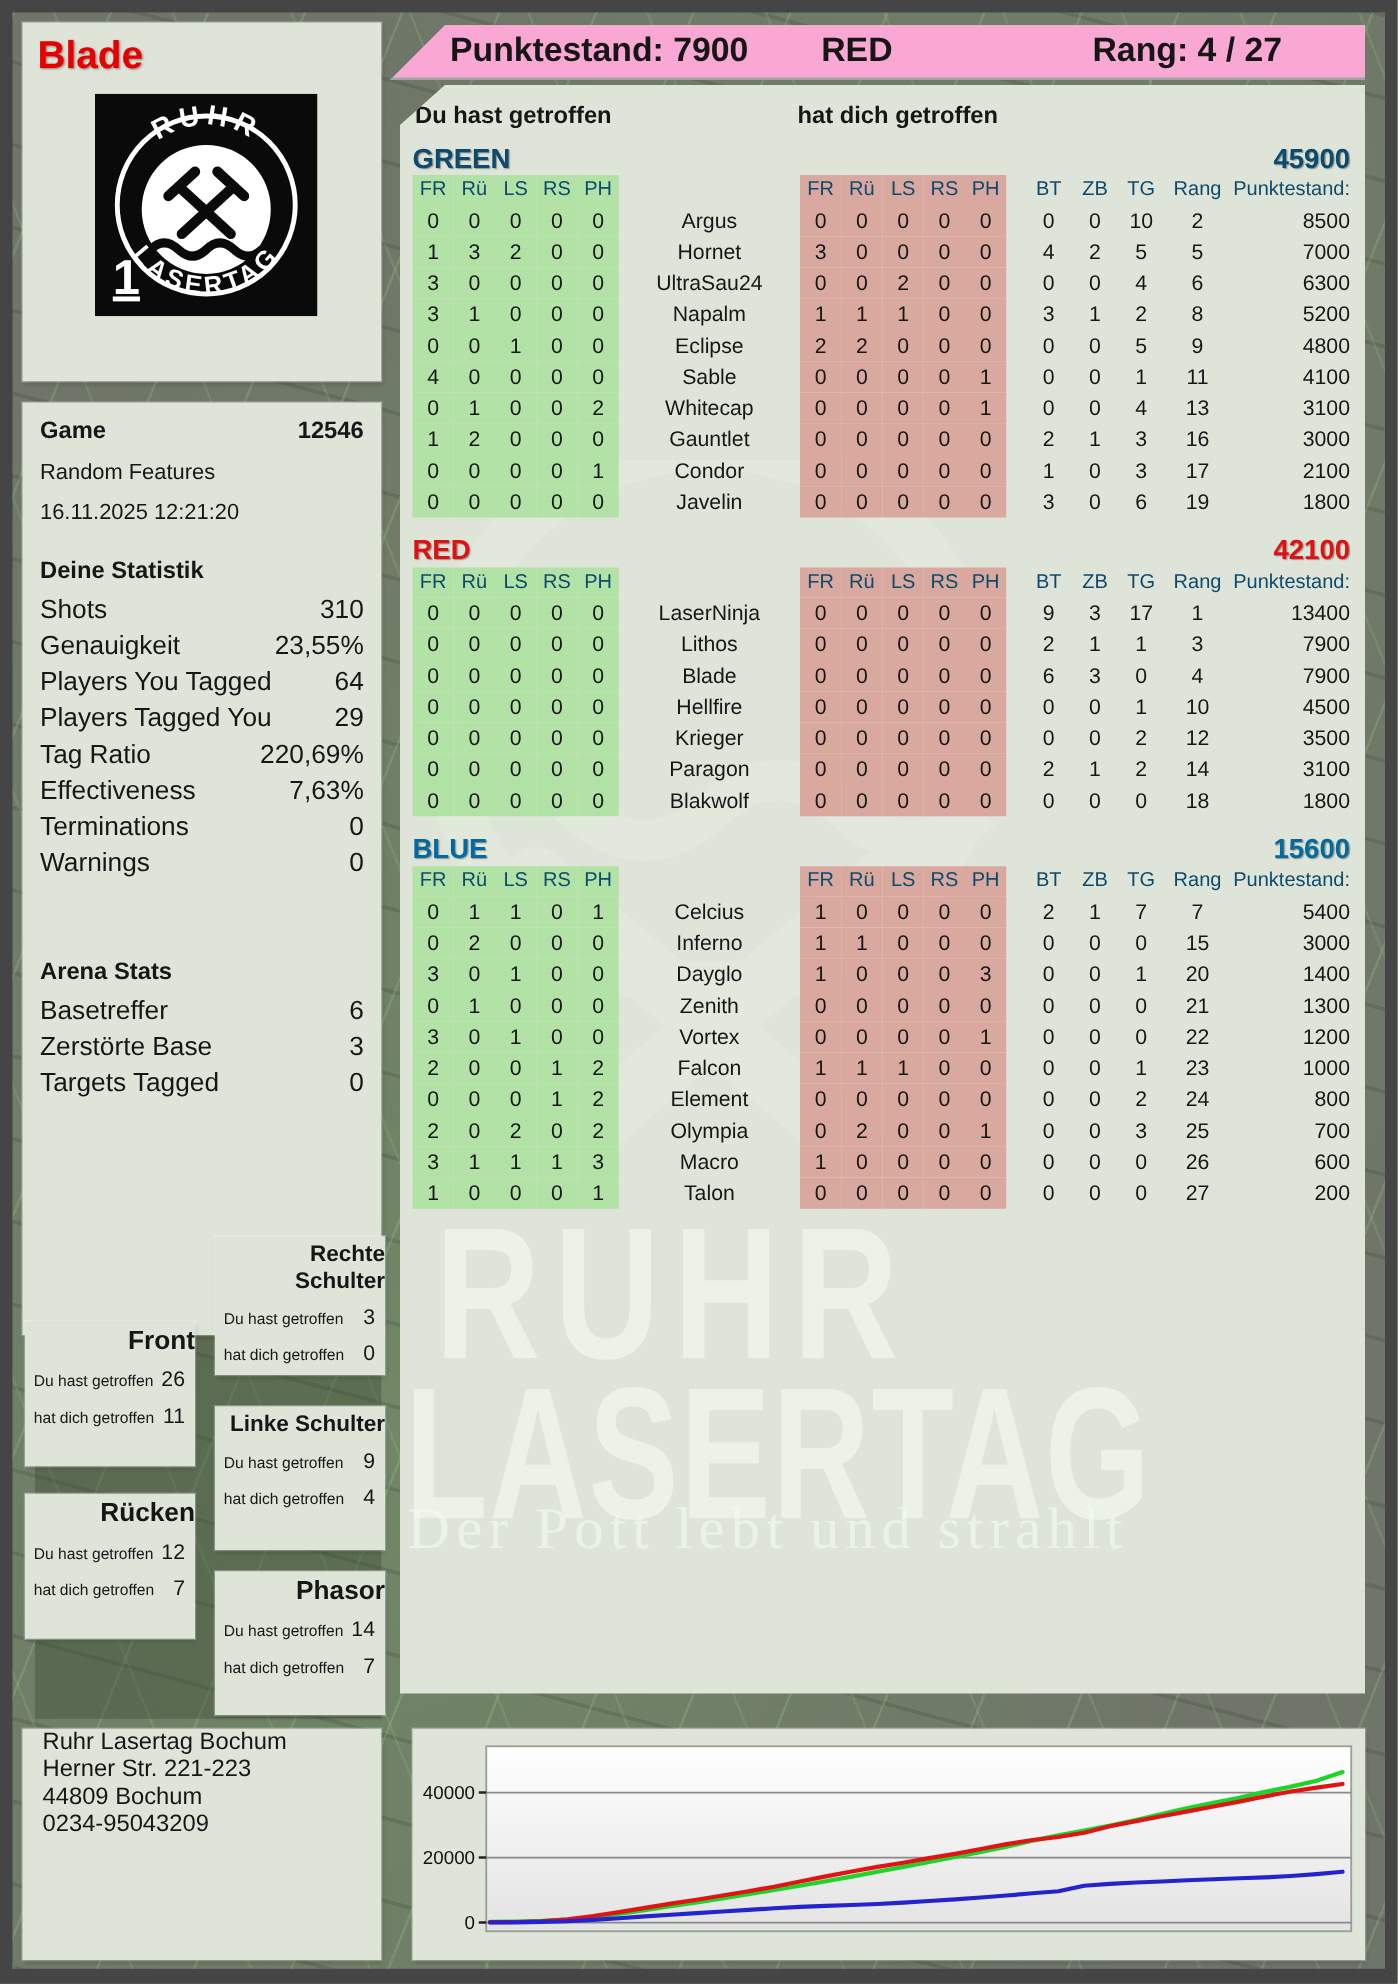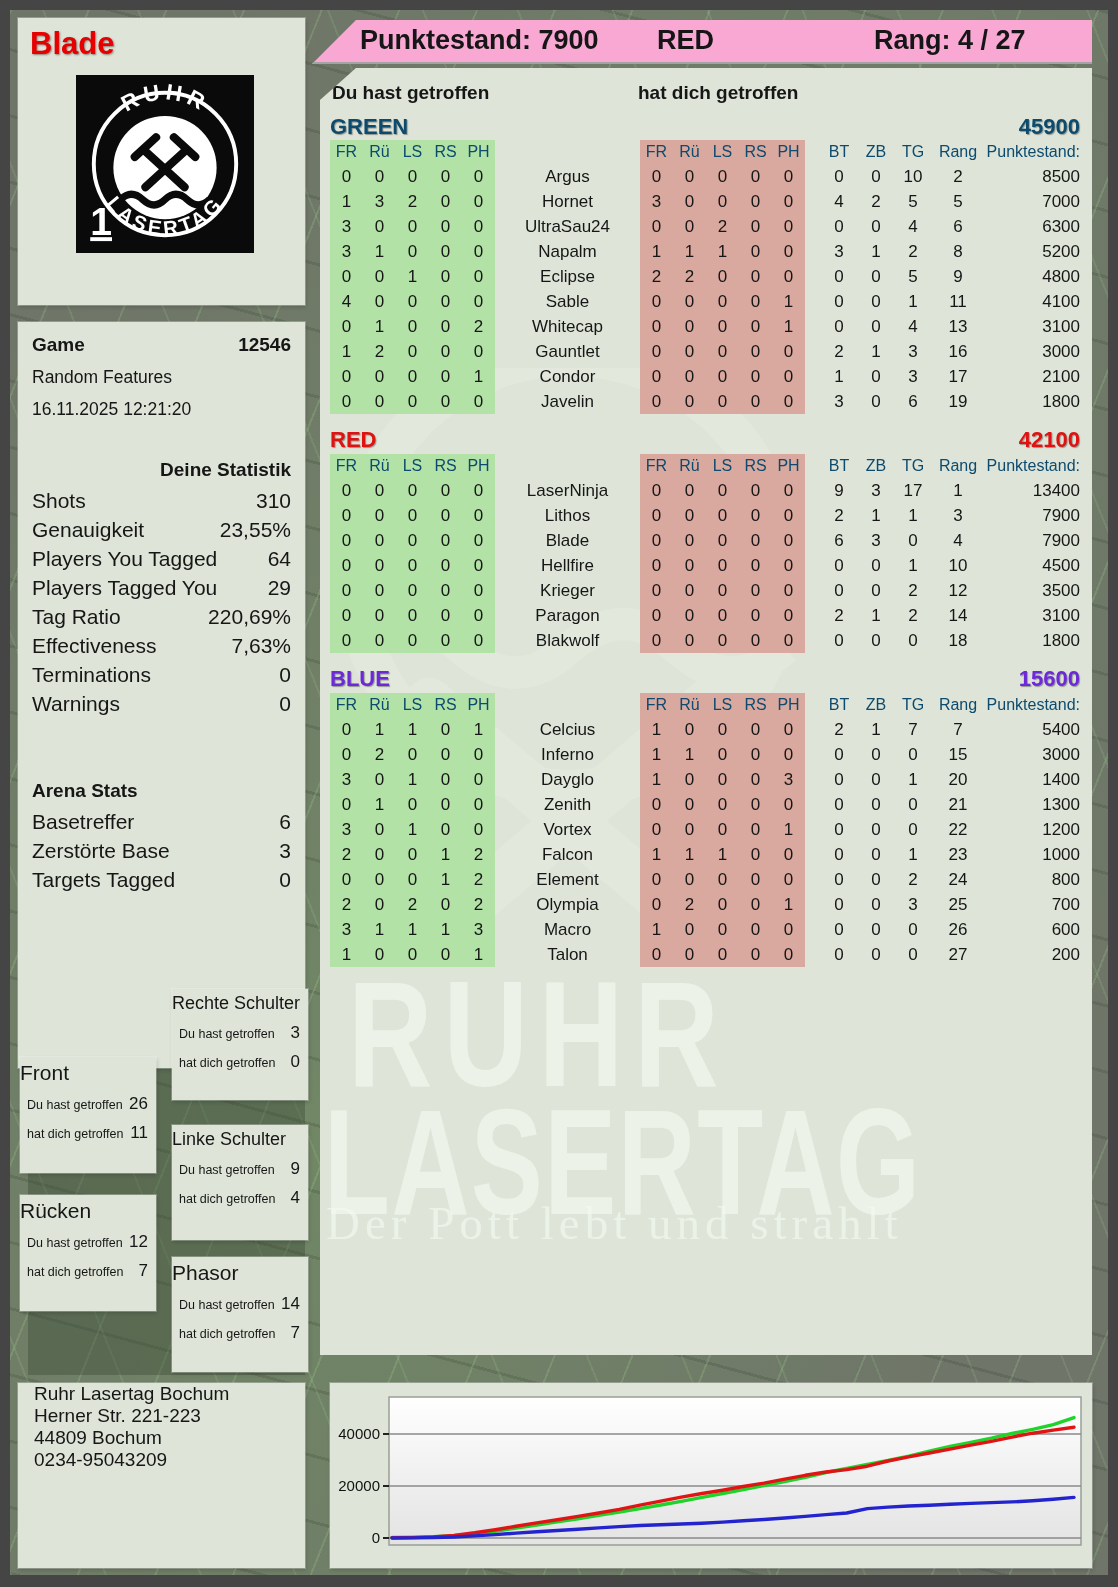--- a/index.html
+++ b/index.html
@@ -49,31 +49,31 @@
   .wm-ruhr{left:28px;top:880px;font-size:150px;font-weight:bold;letter-spacing:14px;transform:scaleX(.78);transform-origin:left top;}
   .wm-laser{left:4px;top:1008px;font-size:150px;font-weight:bold;letter-spacing:2px;transform:scaleX(.72);transform-origin:left top;}
   .wm-motto{left:6px;top:1128px;font-family:"Liberation Serif",serif;font-size:47px;letter-spacing:5px;color:rgba(244,250,241,.6);}
   .wm-logo{position:absolute;left:-10px;top:300px;z-index:0;opacity:.12;}
 
   
   .p-side{left:18px;top:322px;width:287px;height:746px;}
   .game-row{display:flex;justify-content:space-between;padding:0 14px;margin-top:12px;font-size:19px;font-weight:bold;}
   .line{padding:0 14px;margin-top:11px;font-size:17.5px;}
   .sec-title{padding:0 14px;font-size:19px;font-weight:bold;}
-  .st1{margin-top:39px;margin-bottom:3px;text-align:right;} .st2{margin-top:64px;margin-bottom:3px;}
+  .st1{margin-top:26px;margin-bottom:3px;} .st2{margin-top:64px;margin-bottom:3px;}
   .sline{display:flex;justify-content:space-between;align-items:flex-end;height:29px;padding:0 14px;font-size:21px;}
 
   
   .zone{padding-top:4px;}
   .z-front{left:20px;top:1057px;width:136px;height:112px;}
   .z-ruecken{left:20px;top:1195px;width:136px;height:112px;}
   .z-rechte{left:172px;top:989px;width:136px;height:107px;}
   .z-linke{left:172px;top:1125px;width:136px;height:111px;}
   .z-phasor{left:172px;top:1257px;width:136px;height:111px;}
-  .ztitle{text-align:left;font-weight:normal;font-size:18px;}
+  .ztitle{text-align:right;font-weight:bold;font-size:18px;}
   .ztitle.big{font-size:21px;}
   .zrow{display:flex;justify-content:space-between;align-items:baseline;padding:0 8px 0 7px;margin-top:9px;}
   .zlabel{font-size:12.5px;} .zval{font-size:17px;}
 
   
   .p-addr{left:18px;top:1383px;width:287px;height:185px;}
   .p-addr div{padding:0 16px;font-size:19px;}
   .p-chart{left:330px;top:1383px;width:762px;height:185px;}
 </style>
 </head>
@@ -539,21 +539,21 @@
             <div></div>
             <div class="cstat">0</div>
             <div class="cstat">0</div>
             <div class="cstat">0</div>
             <div class="cstat">18</div>
             <div class="cpts">1800</div>
             <div></div>
           </div>
         </div>
         <div class="team mt12">
-          <div class="tlabel" style="color: #6d28d9;">
+          <div class="tlabel" style="color: #0369a1;">
             <span>BLUE</span>
             <span>15600</span>
           </div>
           <div class="shead">
             <div></div>
             <div class="cg">FR</div>
             <div class="cg">Rü</div>
             <div class="cg">LS</div>
             <div class="cg">RS</div>
             <div class="cg">PH</div>

